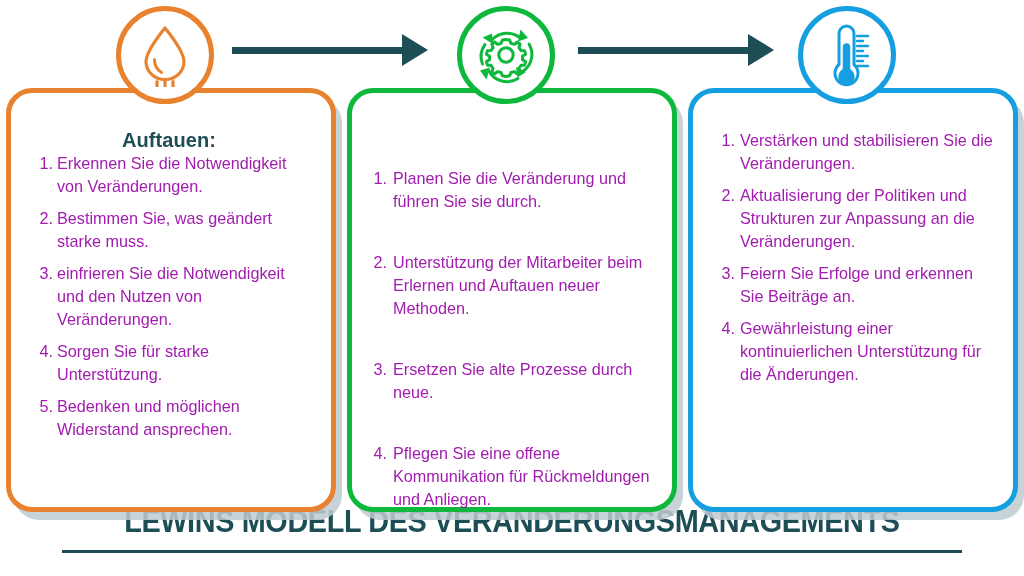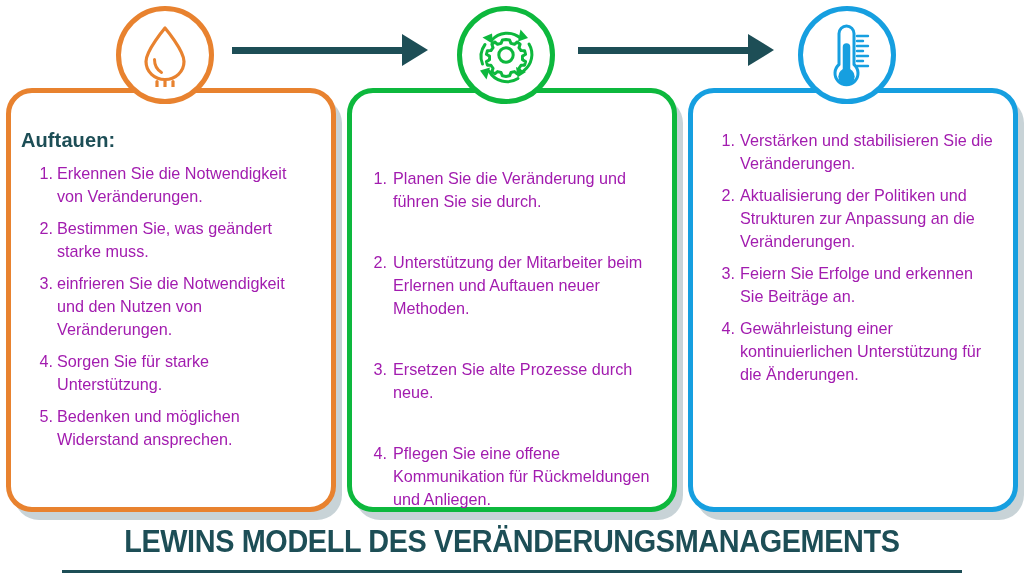--- a/index.html
+++ b/index.html
@@ -52,26 +52,25 @@
     border-radius: 26px;
     box-shadow: 7px 9px 0 -1px rgba(190,203,208,0.85);
     padding: 36px 14px 10px 10px;
     z-index: 2;
   }
   #card-unfreeze { left: 6px;   border-color: #E8822F; }
   #card-change   { left: 347px; border-color: #0DB83D; }
   #card-refreeze { left: 688px; border-color: #169FE0; }
 
   .card-title {
-    text-align: left;
+    text-align: center;
     font-size: 20px;
     font-weight: bold;
     color: #1D4E56;
     letter-spacing: 0.1px;
-    margin-bottom: 10px;
   }
 
   ol.steps {
     list-style: none;
     counter-reset: stepnum;
     padding: 0 4px 0 6px;
   }
   ol.steps > li {
     counter-increment: stepnum;
     position: relative;
@@ -111,21 +110,21 @@
   }
   #badge-unfreeze { left: 116px; border-color: #E8822F; }
   #badge-change   { left: 457px; border-color: #0DB83D; }
   #badge-refreeze { left: 798px; border-color: #169FE0; }
   .badge svg { display: block; }
 
   
   #footer {
     position: absolute;
     left: 0;
-    top: 524px;
+    top: 504px;
     width: 1024px;
     text-align: center;
   }
   #footer-title {
     display: inline-block;
     font-size: 31px;
     font-weight: bold;
     color: #1D4E56;
     letter-spacing: -0.4px;
     font-stretch: condensed;

